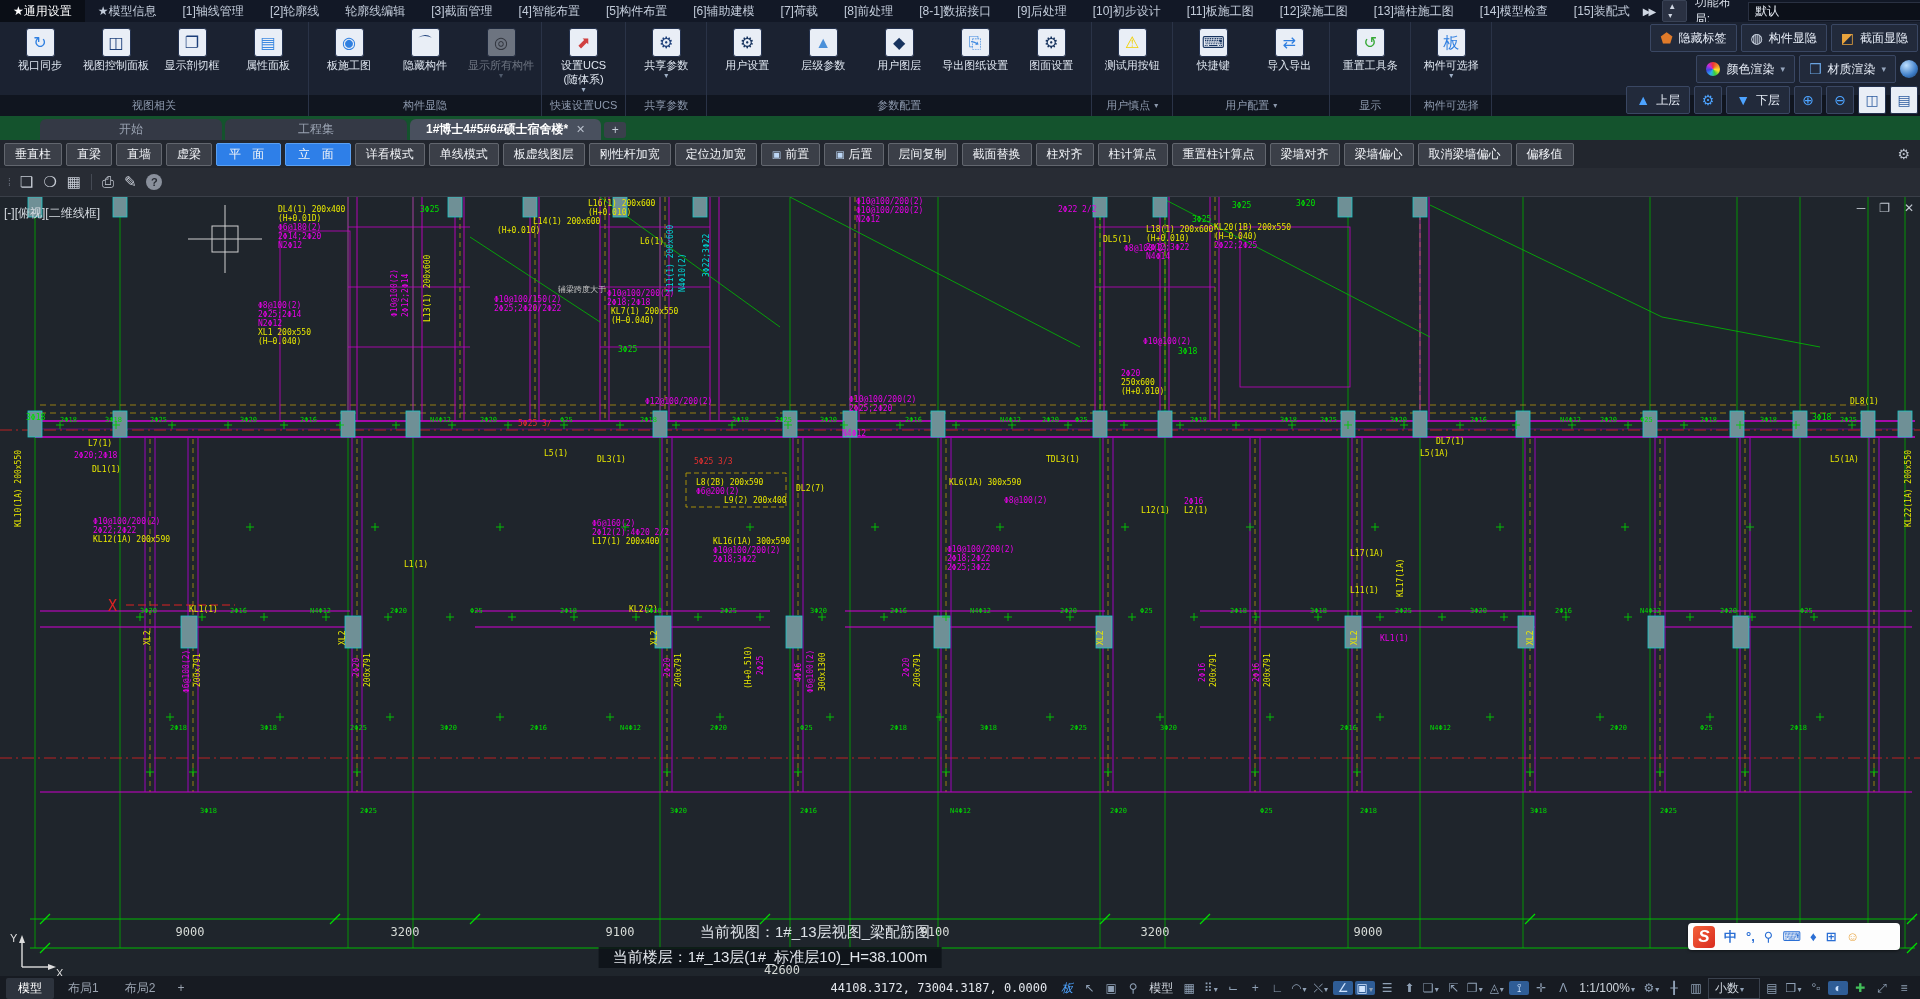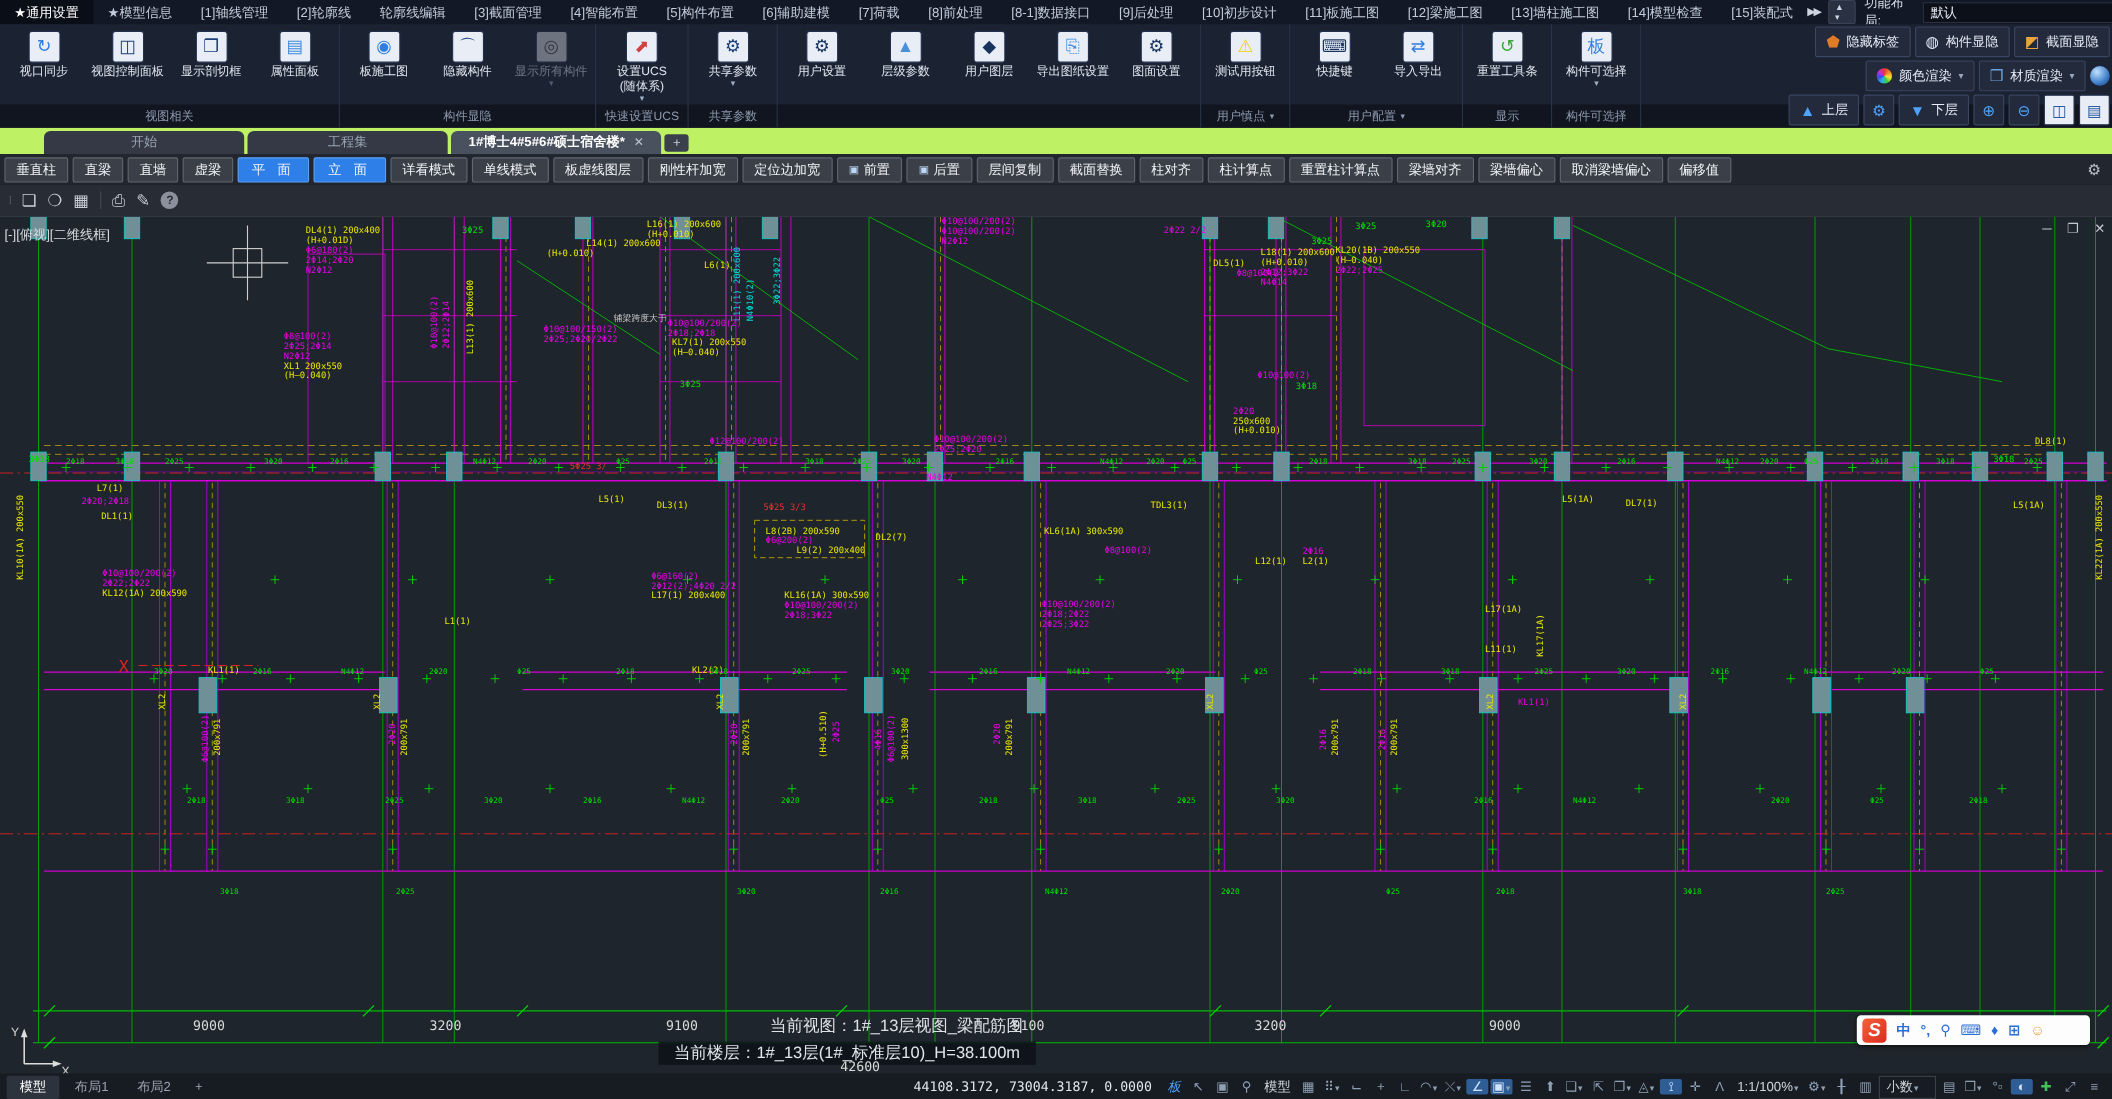--- a/index.html
+++ b/index.html
@@ -30,21 +30,21 @@
   #rightpanel{position:absolute;right:2px;top:2px;width:392px;height:92px;display:flex;flex-direction:column;gap:3px;z-index:2;align-items:flex-end;}
   .rp-row{display:flex;gap:4px;justify-content:flex-end;align-items:center;}
   .rp-btn{height:26px;background:#222a3b;border:1px solid #3a4763;border-radius:2px;color:#e6ecf6;font-size:12px;display:flex;align-items:center;gap:6px;padding:0 9px;}
   .rp-btn .dda{color:#97a6bd;font-size:9px;}
   .rp-ic{font-size:14px;}
   .cwheel{width:14px;height:14px;border-radius:50%;background:conic-gradient(#e33,#ee8a2a,#ffe22a,#39d039,#2ab0ee,#3a49e0,#c32ae0,#e33);}
   .sphere{width:18px;height:18px;border-radius:50%;background:radial-gradient(circle at 35% 30%,#bfe0ff,#3d7dc8 60%,#1b3a66);}
   .rp-sq{width:26px;height:26px;display:flex;align-items:center;justify-content:center;background:#222a3b;border:1px solid #3a4763;border-radius:2px;color:#4da3ff;font-size:14px;}
   .rp-sq.white{background:#e9eef6;color:#2b5a9e;border-color:#23314e;}
   
-  .doctabs{height:24px;background:#bef264;display:flex;align-items:flex-end;padding-left:40px;gap:3px;flex:0 0 auto;}
+  .doctabs{height:24px;background:#14532d;display:flex;align-items:flex-end;padding-left:40px;gap:3px;flex:0 0 auto;}
   .dtab{height:21px;min-width:150px;background:#343945;border-radius:6px 6px 0 0;color:#9aa3b2;font-size:12px;display:flex;align-items:center;justify-content:center;gap:8px;padding:0 16px;}
   .dtab.active{background:#49505e;color:#fff;font-weight:bold;}
   .dtab .x{font-size:11px;color:#b8bfcb;}
   .dtab-add{width:22px;height:16px;background:#3a404c;border-radius:3px;color:#c6cdd8;font-size:12px;display:flex;align-items:center;justify-content:center;margin-bottom:2px;}
   
   .toolstrip{height:28px;background:#22262e;display:flex;align-items:center;padding:0 4px;gap:4px;flex:0 0 auto;}
   .tsbtn{background:#3b3f48;border:1px solid #62666e;border-radius:2px;color:#f2f4f8;font-size:12px;padding:2px 10px;white-space:nowrap;display:flex;align-items:center;gap:4px;}
   .tsbtn.active{background:#2e7fe8;border-color:#5aa0f2;letter-spacing:4px;padding:2px 12px;}
   .tsbtn .mini{font-size:10px;color:#bcd6f5;}
   .ts-gear{margin-left:auto;color:#b8bfca;font-size:14px;padding-right:6px;}
@@ -197,20 +197,21 @@
             </div>
             <div class="rbtn">
               <div class="ibox" style="color: rgb(63, 138, 224);">⎘</div>
               <div>导出图纸设置</div>
             </div>
             <div class="rbtn">
               <div class="ibox" style="color: rgb(23, 51, 94);">⚙</div>
               <div>图面设置</div>
             </div>
           </div>
+          <div class="g-label">参数配置</div>
         </div>
         <div class="rgroup">
           <div class="g-btns">
             <div class="rbtn">
               <div class="ibox" style="color: rgb(240, 208, 0);">⚠</div>
               <div>测试用按钮</div>
             </div>
           </div>
           <div class="g-label">用户慎点<span class="dda">▾</span></div>
         </div>
@@ -861,21 +862,21 @@
       <div class="dl" style="left: 696px; top: 290px; color: rgb(232, 0, 232); font-size: 8px;">Φ6@200(2)</div>
       <div class="dl" style="left: 724px; top: 299px; color: rgb(232, 232, 0); font-size: 8px;">L9(2) 200x400</div>
       <div class="dl" style="left: 796px; top: 287px; color: rgb(232, 232, 0); font-size: 8px;">DL2(7)</div>
       <div class="dl" style="left: 949px; top: 281px; color: rgb(232, 232, 0); font-size: 8px;">KL6(1A) 300x590</div>
       <div class="dl" style="left: 1004px; top: 299px; color: rgb(232, 0, 232); font-size: 8px;">Φ8@100(2)</div>
       <div class="dl" style="left: 1046px; top: 258px; color: rgb(232, 232, 0); font-size: 8px;">TDL3(1)</div>
       <div class="dl" style="left: 1141px; top: 309px; color: rgb(232, 232, 0); font-size: 8px;">L12(1)</div>
       <div class="dl" style="left: 1184px; top: 300px; color: rgb(232, 0, 232); font-size: 8px;">2Φ16</div>
       <div class="dl" style="left: 1184px; top: 309px; color: rgb(232, 232, 0); font-size: 8px;">L2(1)</div>
       <div class="dl" style="left: 1420px; top: 252px; color: rgb(232, 232, 0); font-size: 8px;">L5(1A)</div>
-      <div class="dl" style="left: 1436px; top: 256px; color: rgb(232, 232, 0); font-size: 8px; margin-left: 42px;">DL7(1)</div>
+      <div class="dl" style="left: 1436px; top: 240px; color: rgb(232, 232, 0); font-size: 8px;">DL7(1)</div>
       <div class="dl" style="left: 1350px; top: 352px; color: rgb(232, 232, 0); font-size: 8px;">L17(1A)</div>
       <div class="dl" style="left: 1350px; top: 389px; color: rgb(232, 232, 0); font-size: 8px;">L11(1)</div>
       <div class="dl rot" style="left: 1396px; top: 400px; color: rgb(232, 232, 0); font-size: 8px;">KL17(1A)</div>
       <div class="dl" style="left: 93px; top: 320px; color: rgb(232, 0, 232); font-size: 8px;">Φ10@100/200(2)</div>
       <div class="dl" style="left: 93px; top: 329px; color: rgb(232, 0, 232); font-size: 8px;">2Φ22;2Φ22</div>
       <div class="dl" style="left: 93px; top: 338px; color: rgb(232, 232, 0); font-size: 8px;">KL12(1A) 200x590</div>
       <div class="dl" style="left: 592px; top: 322px; color: rgb(232, 0, 232); font-size: 8px;">Φ6@160(2)</div>
       <div class="dl" style="left: 592px; top: 331px; color: rgb(232, 0, 232); font-size: 8px;">2Φ12(2);4Φ20 2/2</div>
       <div class="dl" style="left: 592px; top: 340px; color: rgb(232, 232, 0); font-size: 8px;">L17(1) 200x400</div>
       <div class="dl" style="left: 404px; top: 363px; color: rgb(232, 232, 0); font-size: 8px;">L1(1)</div>

